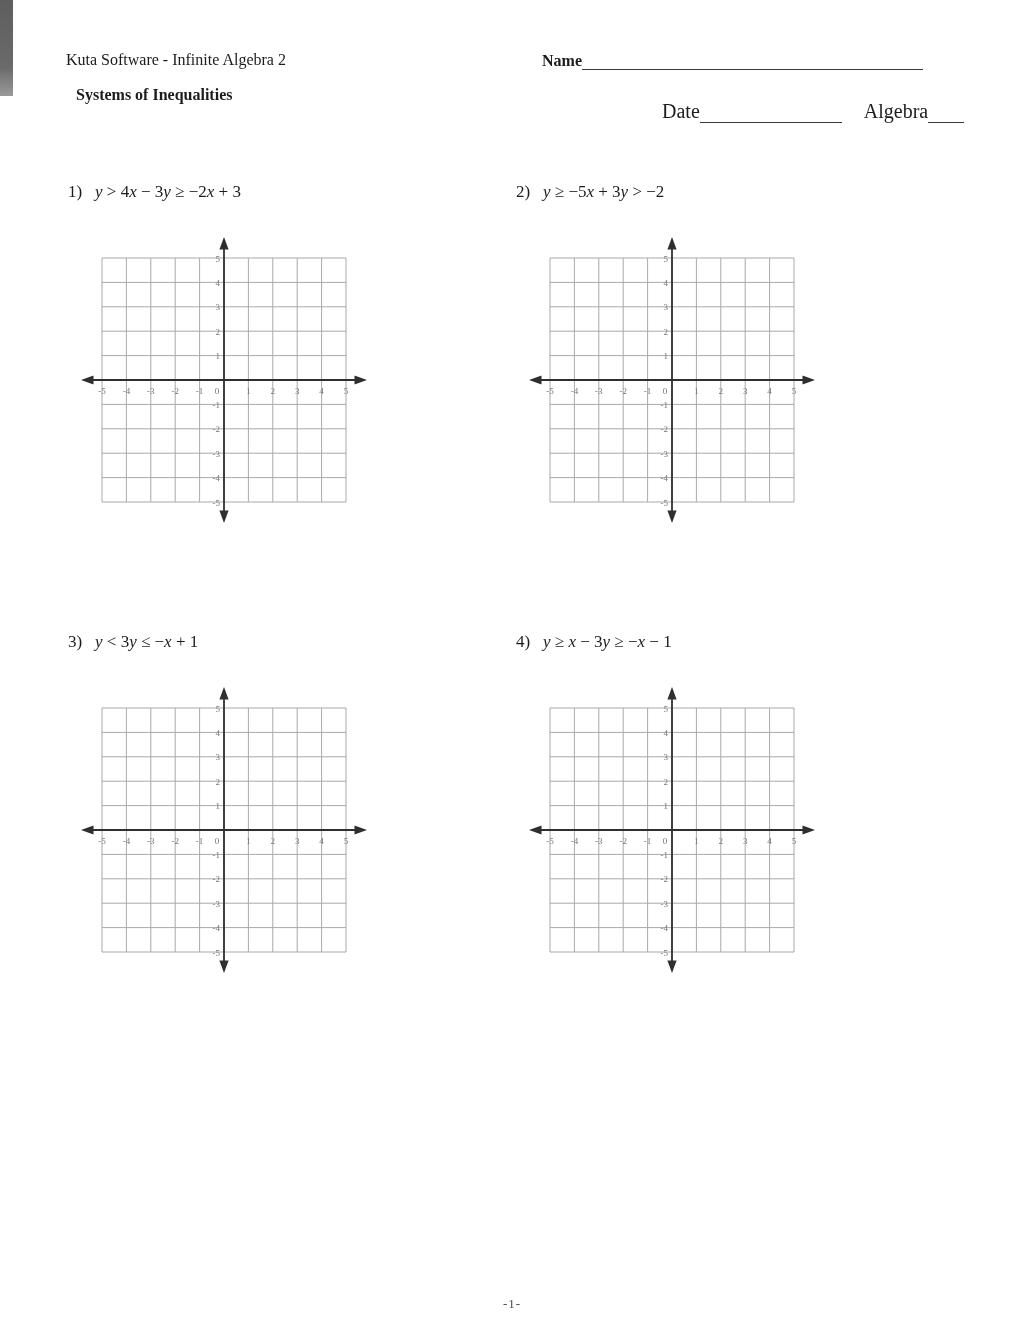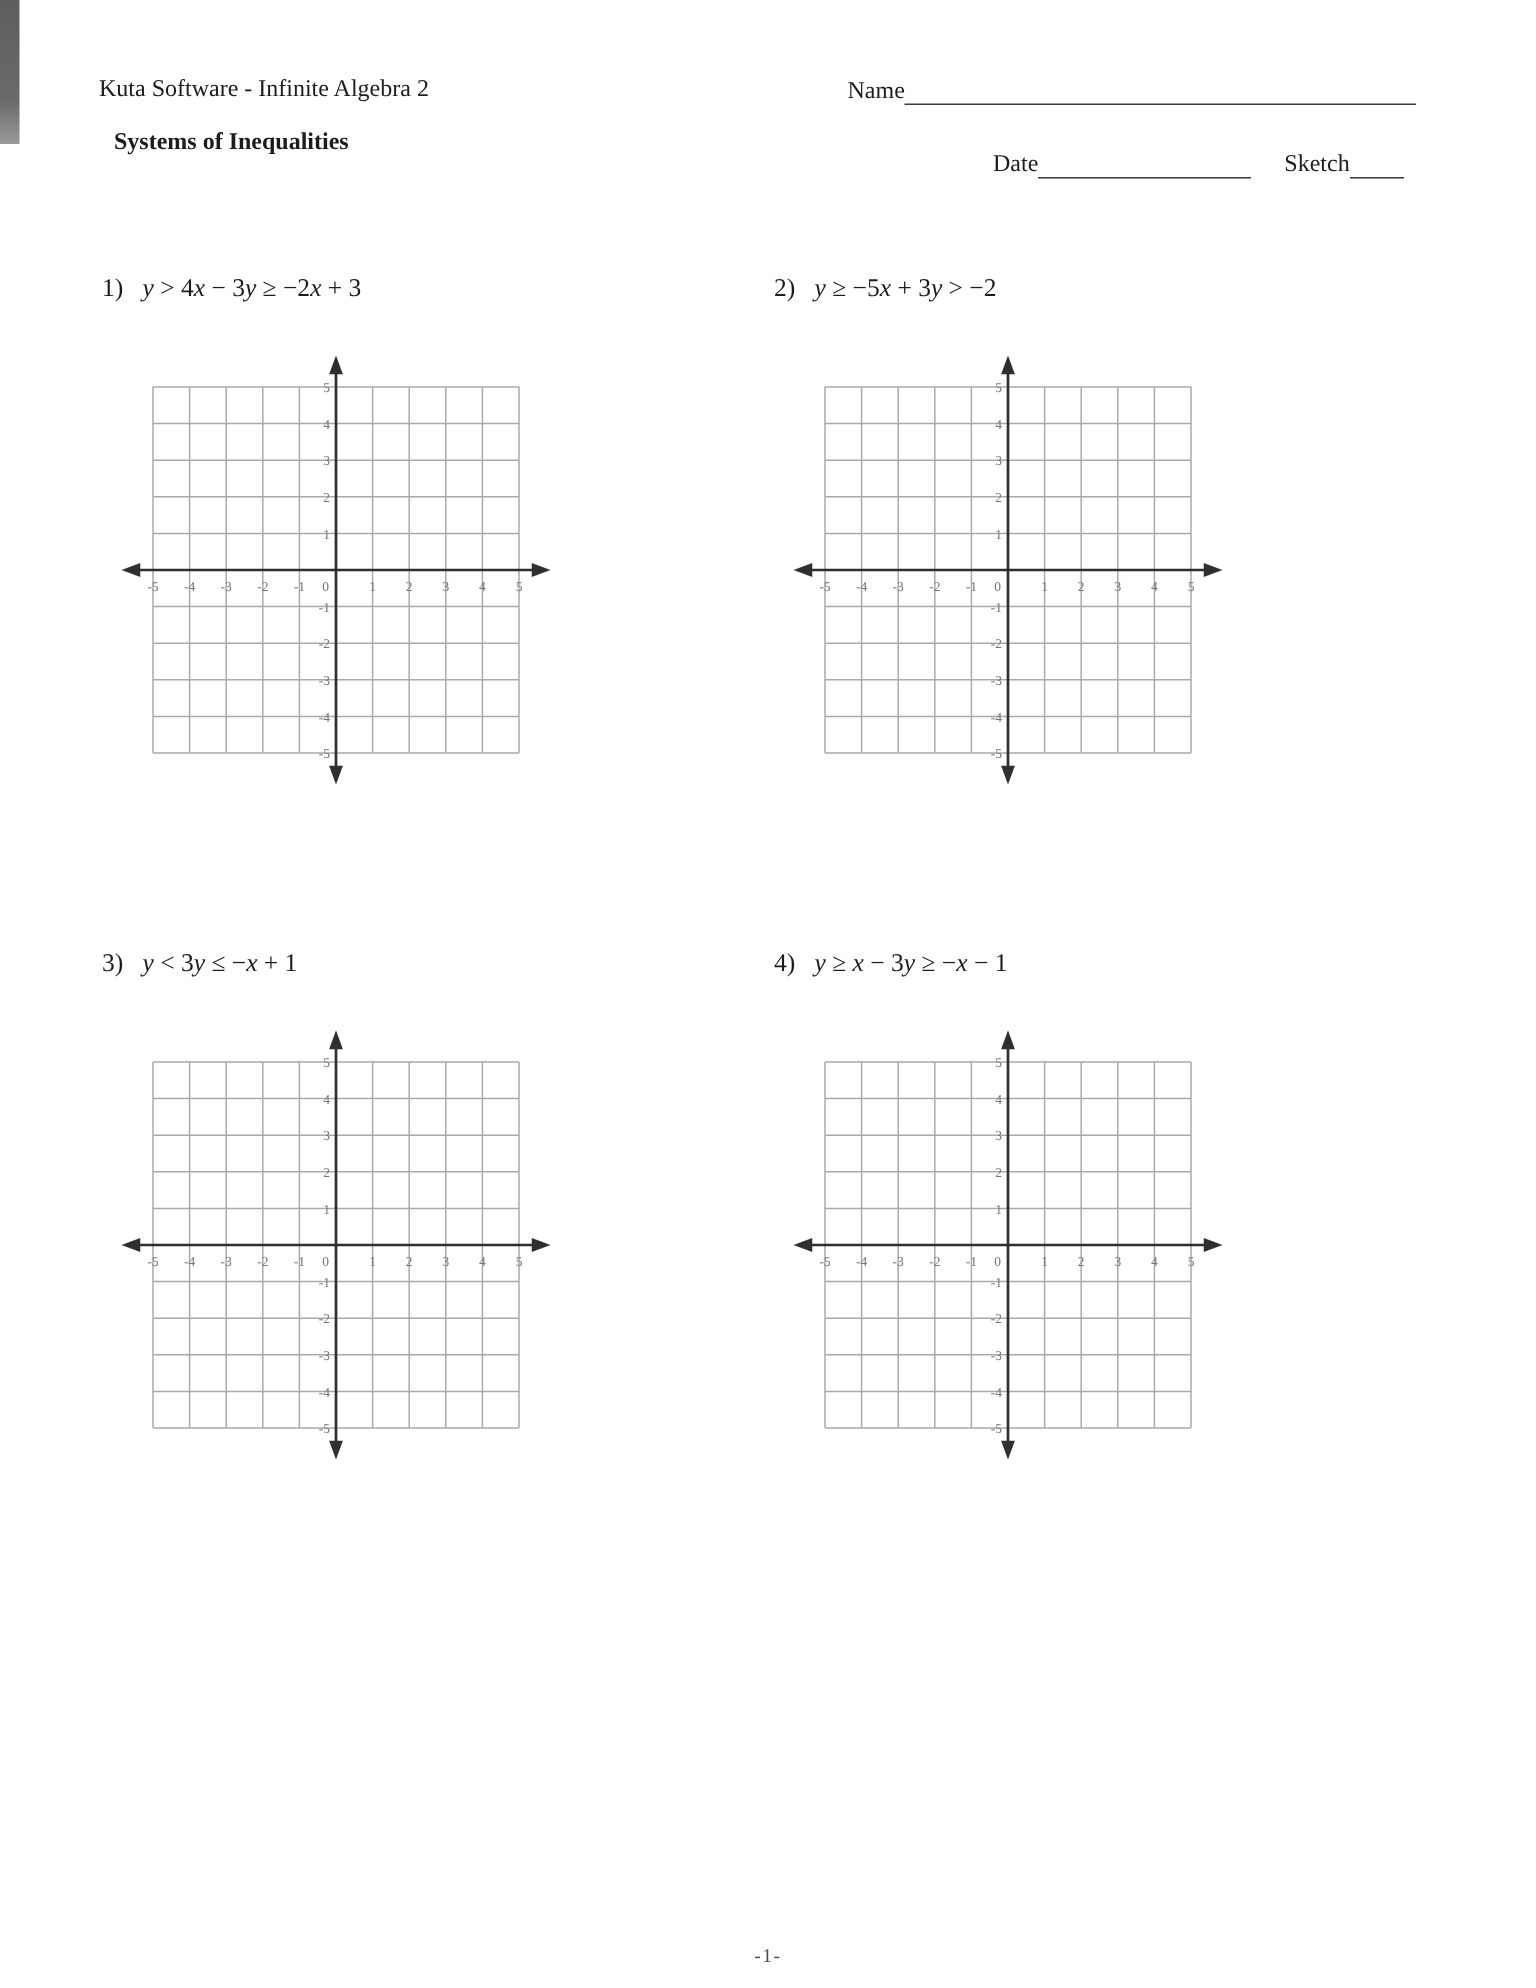--- a/index.html
+++ b/index.html
@@ -11,31 +11,31 @@
     position:relative;
     overflow:hidden;
   }
   .page{position:absolute;inset:0;}
   .scan-strip{
     position:absolute;left:0;top:0;width:13px;height:96px;
     background:linear-gradient(180deg,#5e5e5e 0%,#6a6a6a 70%,#9a9a9a 100%);
   }
   #kuta{position:absolute;left:66px;top:51px;font-size:16px;}
   #name-row{
-    position:absolute;left:565px;top:51px;font-size:16px;
-    display:flex;align-items:flex-end;
+    position:absolute;left:542px;top:51px;font-size:16px;
+    display:flex;align-items:flex-end;font-weight:bold;
   }
   .blank{display:inline-block;border-bottom:1.5px solid #3a3a3a;height:18px;}
   .name-blank{width:341px;}
   #title{
     position:absolute;left:76px;top:86px;margin:0;
     font-size:16px;font-weight:bold;
   }
   #date-row{
-    position:absolute;left:662px;top:100px;font-size:16px;
+    position:absolute;left:662px;top:100px;font-size:20px;
     display:flex;align-items:flex-end;
   }
   .date-blank{width:142px;}
   .period-label{margin-left:22px;}
   .period-blank{width:36px;}
   #instruction{
     position:absolute;left:66px;top:138px;
     font-size:15.5px;font-weight:bold;
   }
   .problem{
@@ -77,21 +77,21 @@
   <div id="name-row">
     <span>Name</span>
     <span class="blank name-blank"></span>
   </div>
 
   <h1 id="title">Systems of Inequalities</h1>
 
   <div id="date-row">
     <span>Date</span>
     <span class="blank date-blank"></span>
-    <span class="period-label">Sketch</span>
+    <span class="period-label">Algebra</span>
     <span class="blank period-blank"></span>
   </div>
 
 
   <div class="problem" id="p1">
     <span class="pnum">1)</span>
     <span class="eqs">
       <span class="eq"><i>y</i> &gt; 4<i>x</i> − 3</span>
       <span class="eq"><i>y</i> ≥ −2<i>x</i> + 3</span>
     </span>

